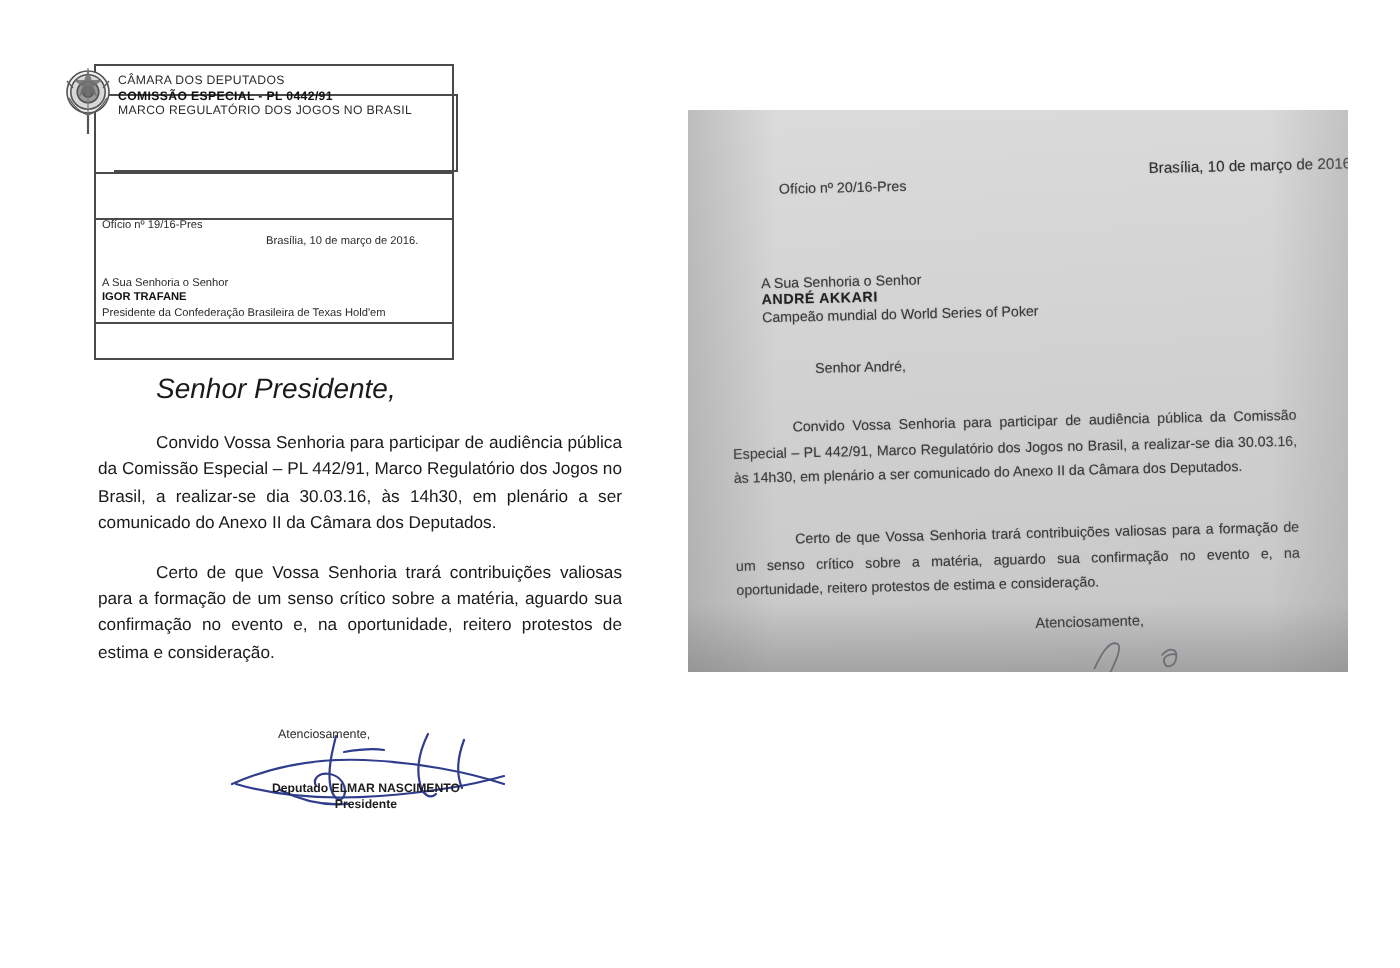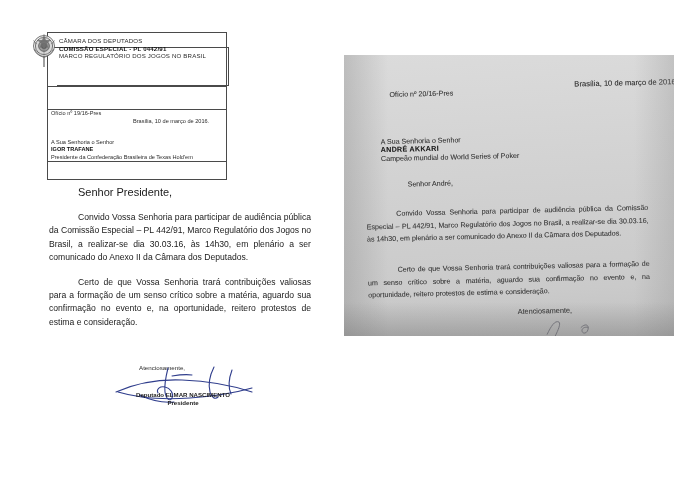--- a/index.html
+++ b/index.html
@@ -115,23 +115,24 @@
   .addr-line.bold { font-weight: bold; color: #111; }
 
   
   .body-wrap {
     position: absolute;
     left: 49px;
     top: 186px;
     width: 262px;
   }
   .salutation {
-    font-size: 11px;
+    font-size: 14px;
     color: #1a1a1a;
     margin: 0 0 13px 29px;
+    font-style: italic;
   }
   .para {
     font-size: 8.6px;
     line-height: 13.4px;
     color: #1a1a1a;
     text-align: justify;
     text-indent: 29px;
     margin: 0 0 11px 0;
   }
 

